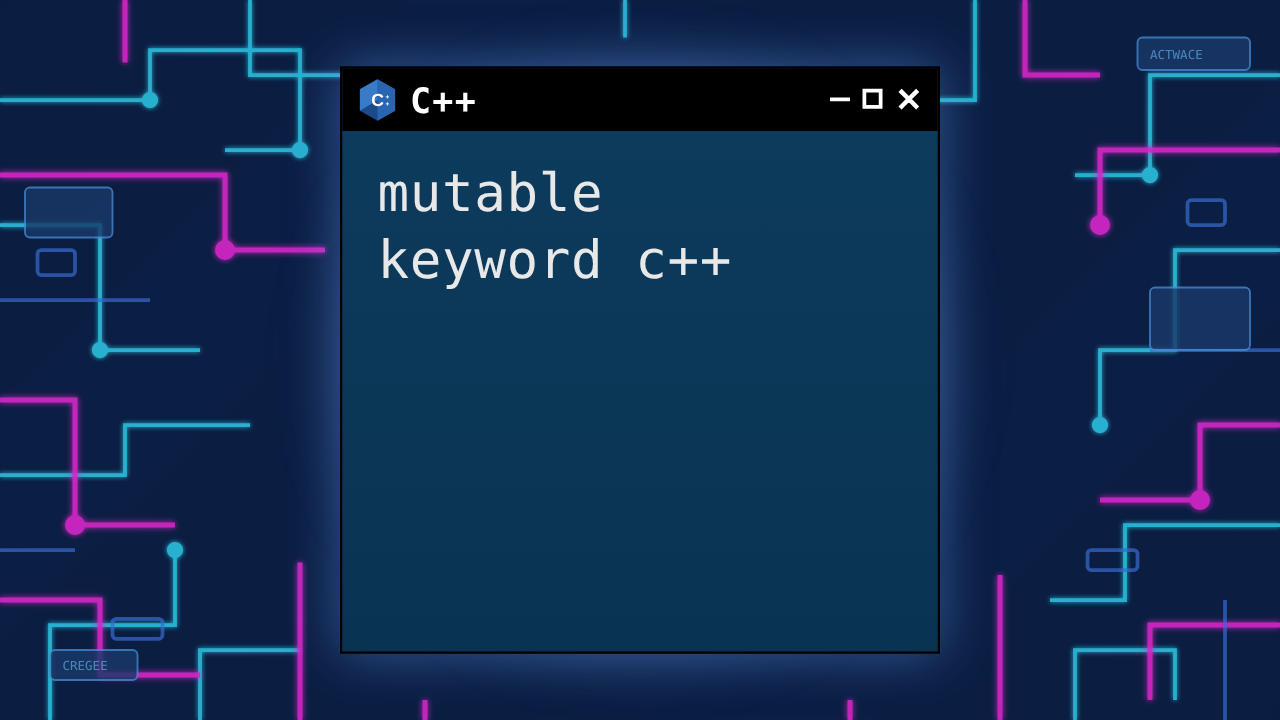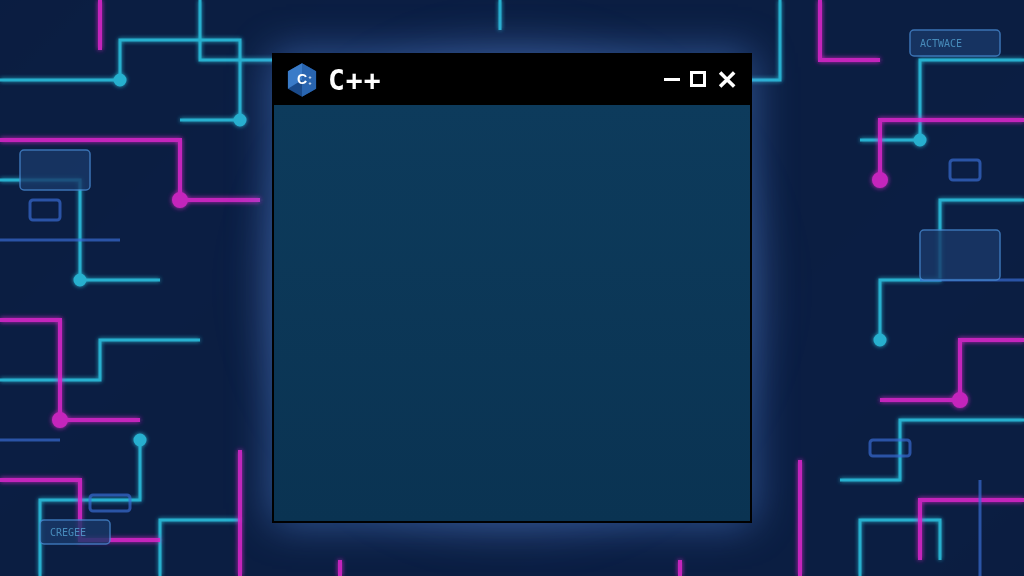--- a/index.html
+++ b/index.html
@@ -234,15 +234,17 @@
       <span class="window-title">C++</span>
     </div>
     <div class="window-controls">
       <span><span class="min-icon"></span></span>
       <span><span class="max-icon"></span></span>
       <span class="close-icon">✕</span>
     </div>
   </div>
   <div class="window-body">
     <div class="body-text">
+      <div>mutable</div>
+      <div>keyword c++</div>
     </div>
   </div>
 </div>
 
 </body></html>

